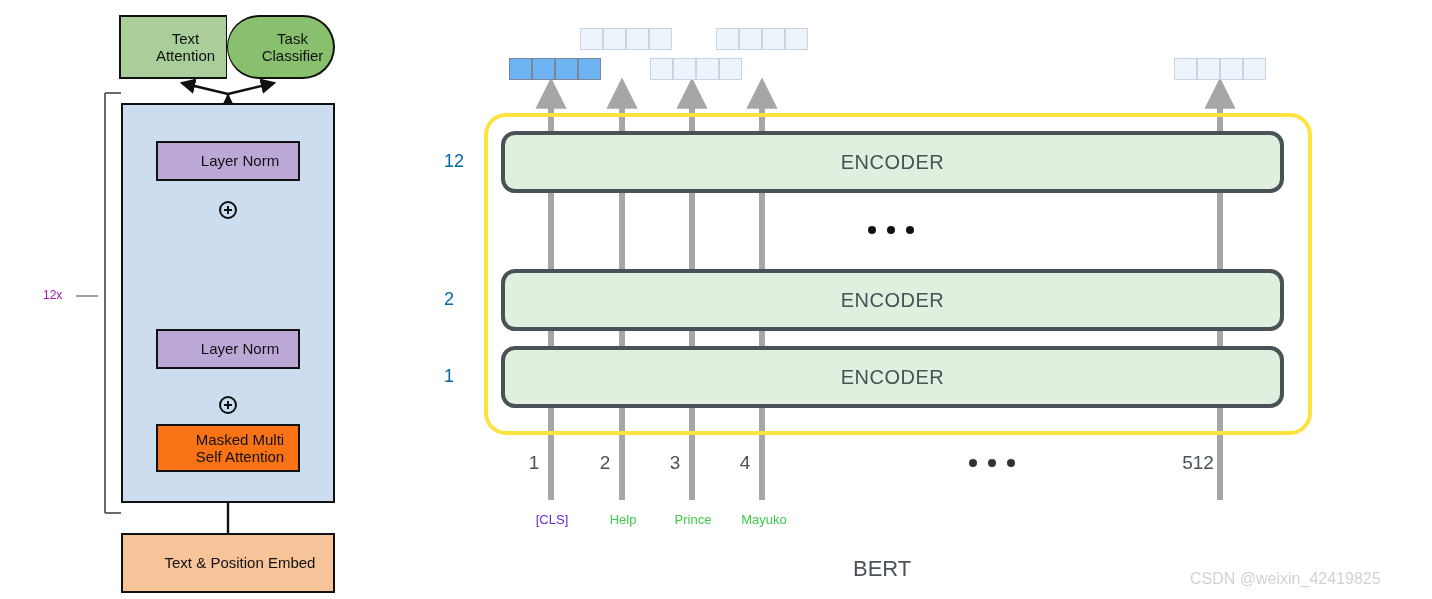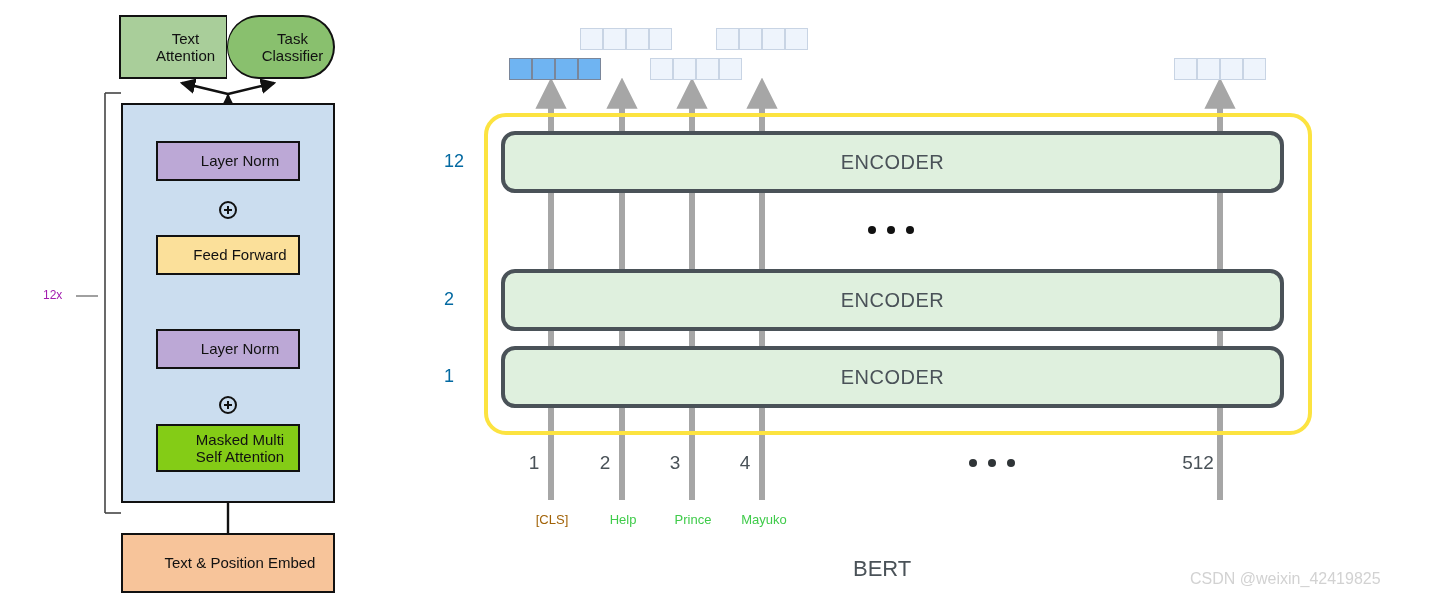--- a/index.html
+++ b/index.html
@@ -62,21 +62,21 @@
   #box-feedforward {
     left: 156px; top: 235px; width: 144px; height: 40px;
     background: #FBE09A;
   }
   #box-layernorm-bottom {
     left: 156px; top: 329px; width: 144px; height: 40px;
     background: #BCA8D6;
   }
   #box-attention {
     left: 156px; top: 424px; width: 144px; height: 48px;
-    background: #84cc16;
+    background: #f97316;
   }
   #box-embed {
     left: 121px; top: 533px; width: 214px; height: 60px;
     background: #F7C49A;
   }
 
   .plus-node {
     position: absolute;
     width: 18px; height: 18px;
     border: 2px solid #111;
@@ -157,21 +157,21 @@
     text-align: center;
     width: 48px;
   }
 
   .token-lbl {
     position: absolute;
     font-size: 13px;
     text-align: center;
     width: 80px;
   }
-  .token-lbl.cls { color: #a16207; }
+  .token-lbl.cls { color: #6d28d9; }
   .token-lbl.word { color: #3FCB4A; }
 
   .dots {
     position: absolute;
     display: flex;
     gap: 11px;
   }
   .dots i {
     display: block;
     width: 8px; height: 8px;
@@ -268,23 +268,20 @@
   <div class="lbox two-line" id="head-task-classifier">
     <span>
       <span>Task</span><br>
       <span>Classifier</span>
     </span>
   </div>
 
   <div class="lbox" id="box-layernorm-top">
     <span>Layer Norm</span>
   </div>
-  <div class="lbox" id="box-feedforward">
-    <span>Feed Forward</span>
-  </div>
   <div class="lbox" id="box-layernorm-bottom">
     <span>Layer Norm</span>
   </div>
   <div class="lbox two-line" id="box-attention">
     <span>
       <span>Masked Multi</span><br>
       <span>Self Attention</span>
     </span>
   </div>
   <div class="lbox" id="box-embed">

